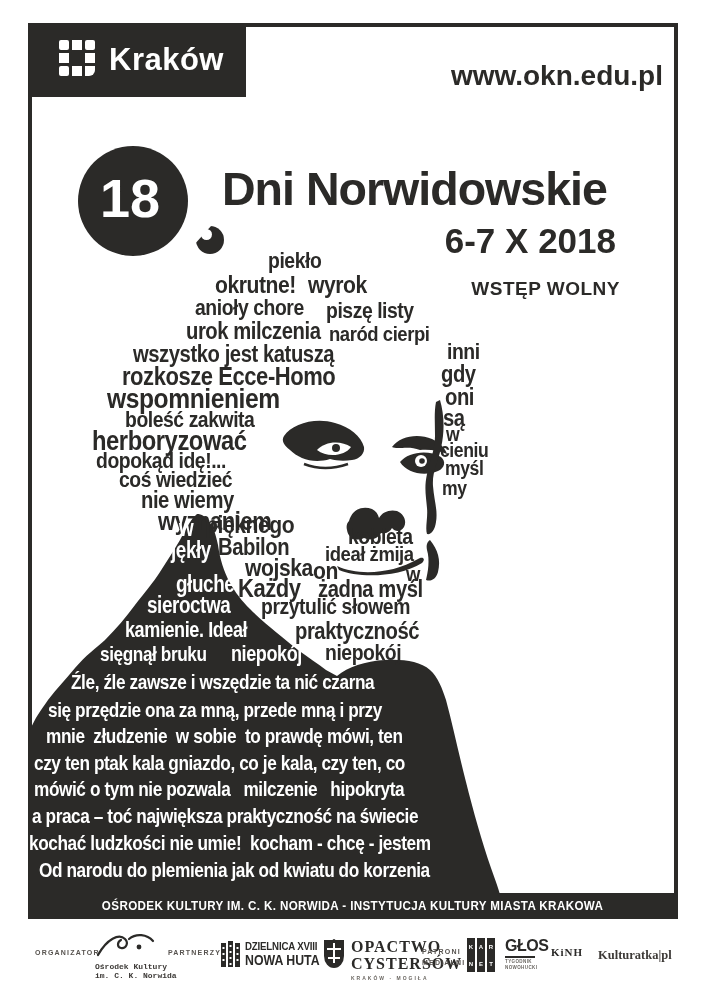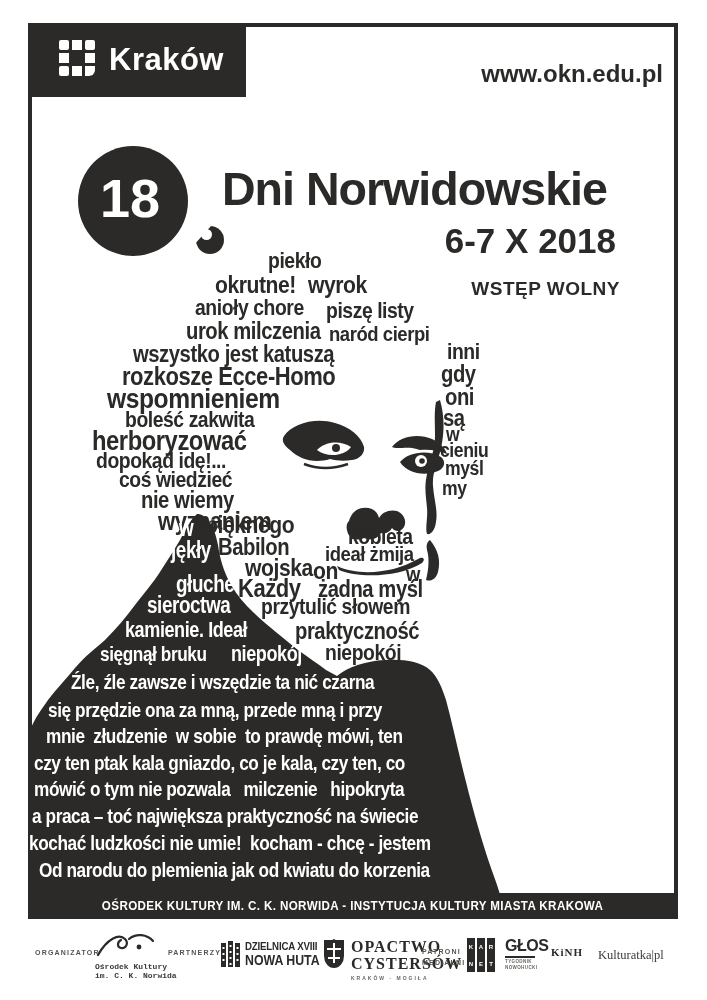--- a/index.html
+++ b/index.html
@@ -10,21 +10,21 @@
   .frame{left:28px;top:23px;width:642px;height:888px;border:4px solid #2b2a28;}
   .bottombar{left:28px;top:893px;width:650px;height:26px;background:#2b2a28;
              display:flex;align-items:center;justify-content:center;}
   .bottombar span{color:#fff;font-weight:700;font-size:12.5px;letter-spacing:.4px;
                   transform:scaleX(.93);white-space:pre;}
   
   .kbox{left:28px;top:23px;width:218px;height:74px;background:#2b2a28;
         display:flex;align-items:center;gap:13px;padding-left:30px;box-sizing:border-box;}
   .kbox .wordmark{color:#fff;font-size:31px;font-weight:600;letter-spacing:.5px;}
   
-  .website{top:60px;left:380px;width:283px;text-align:right;font-size:24px;font-weight:700;}
+  .website{top:60px;left:380px;width:283px;text-align:right;font-size:28px;font-weight:700;}
   .title{top:161px;left:222px;width:400px;font-size:47px;font-weight:700;letter-spacing:-1px;
          transform:scaleX(.99);transform-origin:0 0;white-space:pre;}
   .date{top:221px;left:336px;width:280px;text-align:right;font-size:35px;font-weight:700;}
   .admission{top:278px;left:420px;width:200px;text-align:right;font-size:19px;font-weight:700;letter-spacing:.5px;}
   
   .bigcircle{left:78px;top:146px;width:110px;height:110px;border-radius:50%;background:#2b2a28;
              display:flex;align-items:center;justify-content:center;}
   .bigcircle span{color:#fff;font-size:54px;font-weight:700;margin:-6px 6px 0 0;}
   .dot{left:196px;top:226px;width:28px;height:28px;border-radius:50%;background:#2b2a28;}
   .dotcut{left:188px;top:224px;width:36px;height:6px;background:#fff;transform:rotate(-48deg);}
@@ -42,21 +42,21 @@
   .op-line{font-family:"Liberation Serif",serif;font-weight:700;font-size:16px;letter-spacing:1px;line-height:1.05;}
   .op-sub{font-size:5px;letter-spacing:2px;color:#6b6762;font-weight:700;margin-top:2px;}
   .karnet{display:flex;gap:2px;}
   .karnet .bar{width:8px;height:34px;background:#2b2a28;display:flex;flex-direction:column;
                align-items:center;justify-content:space-around;}
   .karnet .bar span{color:#fff;font-size:6px;font-weight:700;line-height:1;}
   .glos{font-size:16px;font-weight:700;letter-spacing:-.5px;line-height:1;}
   .glos-rule{width:30px;height:2px;background:#2b2a28;margin:2px 0 1px 0;}
   .glos-sub{font-size:4.5px;font-weight:700;color:#6b6762;letter-spacing:.4px;line-height:1.3;}
   .kinh{font-family:"Liberation Serif",serif;font-size:11px;font-weight:700;letter-spacing:1px;}
-  .kulturatka{font-family:"Liberation Serif",serif;font-size:12.5px;color:#3d3a37;}
+  .kulturatka{font-family:"Liberation Serif",serif;font-size:12.5px;color:#3d3a37;font-weight:bold;}
 </style>
 </head>
 <body>
 
 <div class="poster">
 
   <div class="abs frame"></div>
 
   <div class="abs kbox">
     <span>

